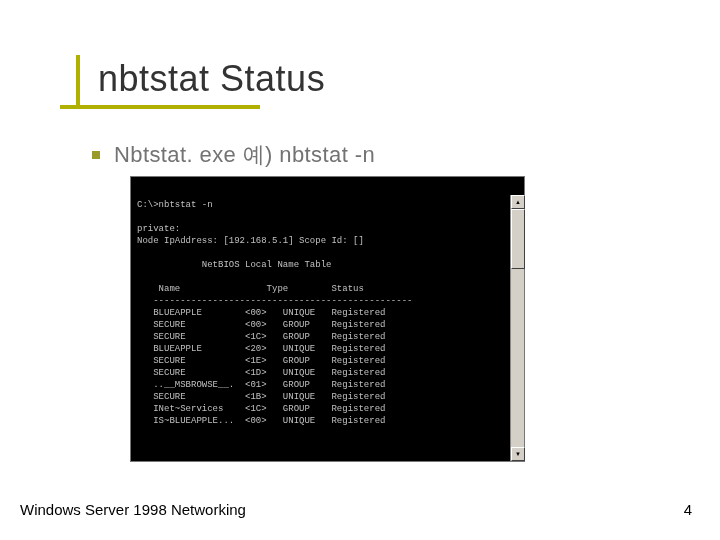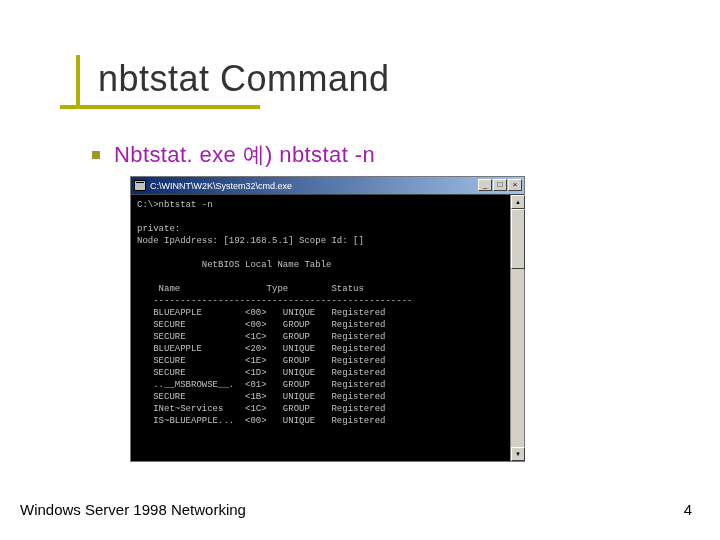--- a/index.html
+++ b/index.html
@@ -44,21 +44,21 @@
     align-items: center;
     gap: 14px;
   }
   .bullet {
     width: 8px;
     height: 8px;
     background: #9a9a2a;
   }
   .bullet-text {
     font-size: 22px;
-    color: #a21caf;
+    color: #737373;
     font-family: Verdana, Arial, sans-serif;
     letter-spacing: 0.4px;
   }
   .console-window {
     position: absolute;
     left: 130px;
     top: 176px;
     width: 395px;
     height: 286px;
     background: #000;
@@ -179,43 +179,28 @@
     font-size: 15px;
     color: #000;
     font-family: Verdana, Arial, sans-serif;
   }
 </style>
 </head>
 <body>
 
 <div class="accent-v"></div>
 <div class="accent-h"></div>
-<div class="title-text">nbtstat Command</div>
+<div class="title-text">nbtstat Status</div>
 
 <div class="bullet-row">
   <div class="bullet"></div>
   <div class="bullet-text">Nbtstat. exe  예) nbtstat -n</div>
 </div>
 
 <div class="console-window">
-  <div class="titlebar">
-    <div class="titlebar-icon">
-      <svg width="12" height="11">
-          <rect x="0" y="0" width="12" height="11" fill="#000"></rect>
-          <rect x="1" y="1" width="10" height="9" fill="#c0c0c0"></rect>
-          <rect x="2" y="2" width="8" height="1" fill="#000"></rect>
-        </svg>
-    </div>
-    <div class="titlebar-text">C:\WINNT\W2K\System32\cmd.exe</div>
-    <div class="win-btns">
-      <div class="win-btn">_</div>
-      <div class="win-btn">□</div>
-      <div class="win-btn">×</div>
-    </div>
-  </div>
 
   <div class="scrollbar">
     <div class="sb-btn sb-up">
         <div class="arrow-glyph">▲</div>
       </div>
     <div class="sb-thumb"></div>
     <div class="sb-btn sb-down">
         <div class="arrow-glyph">▼</div>
       </div>
   </div>

